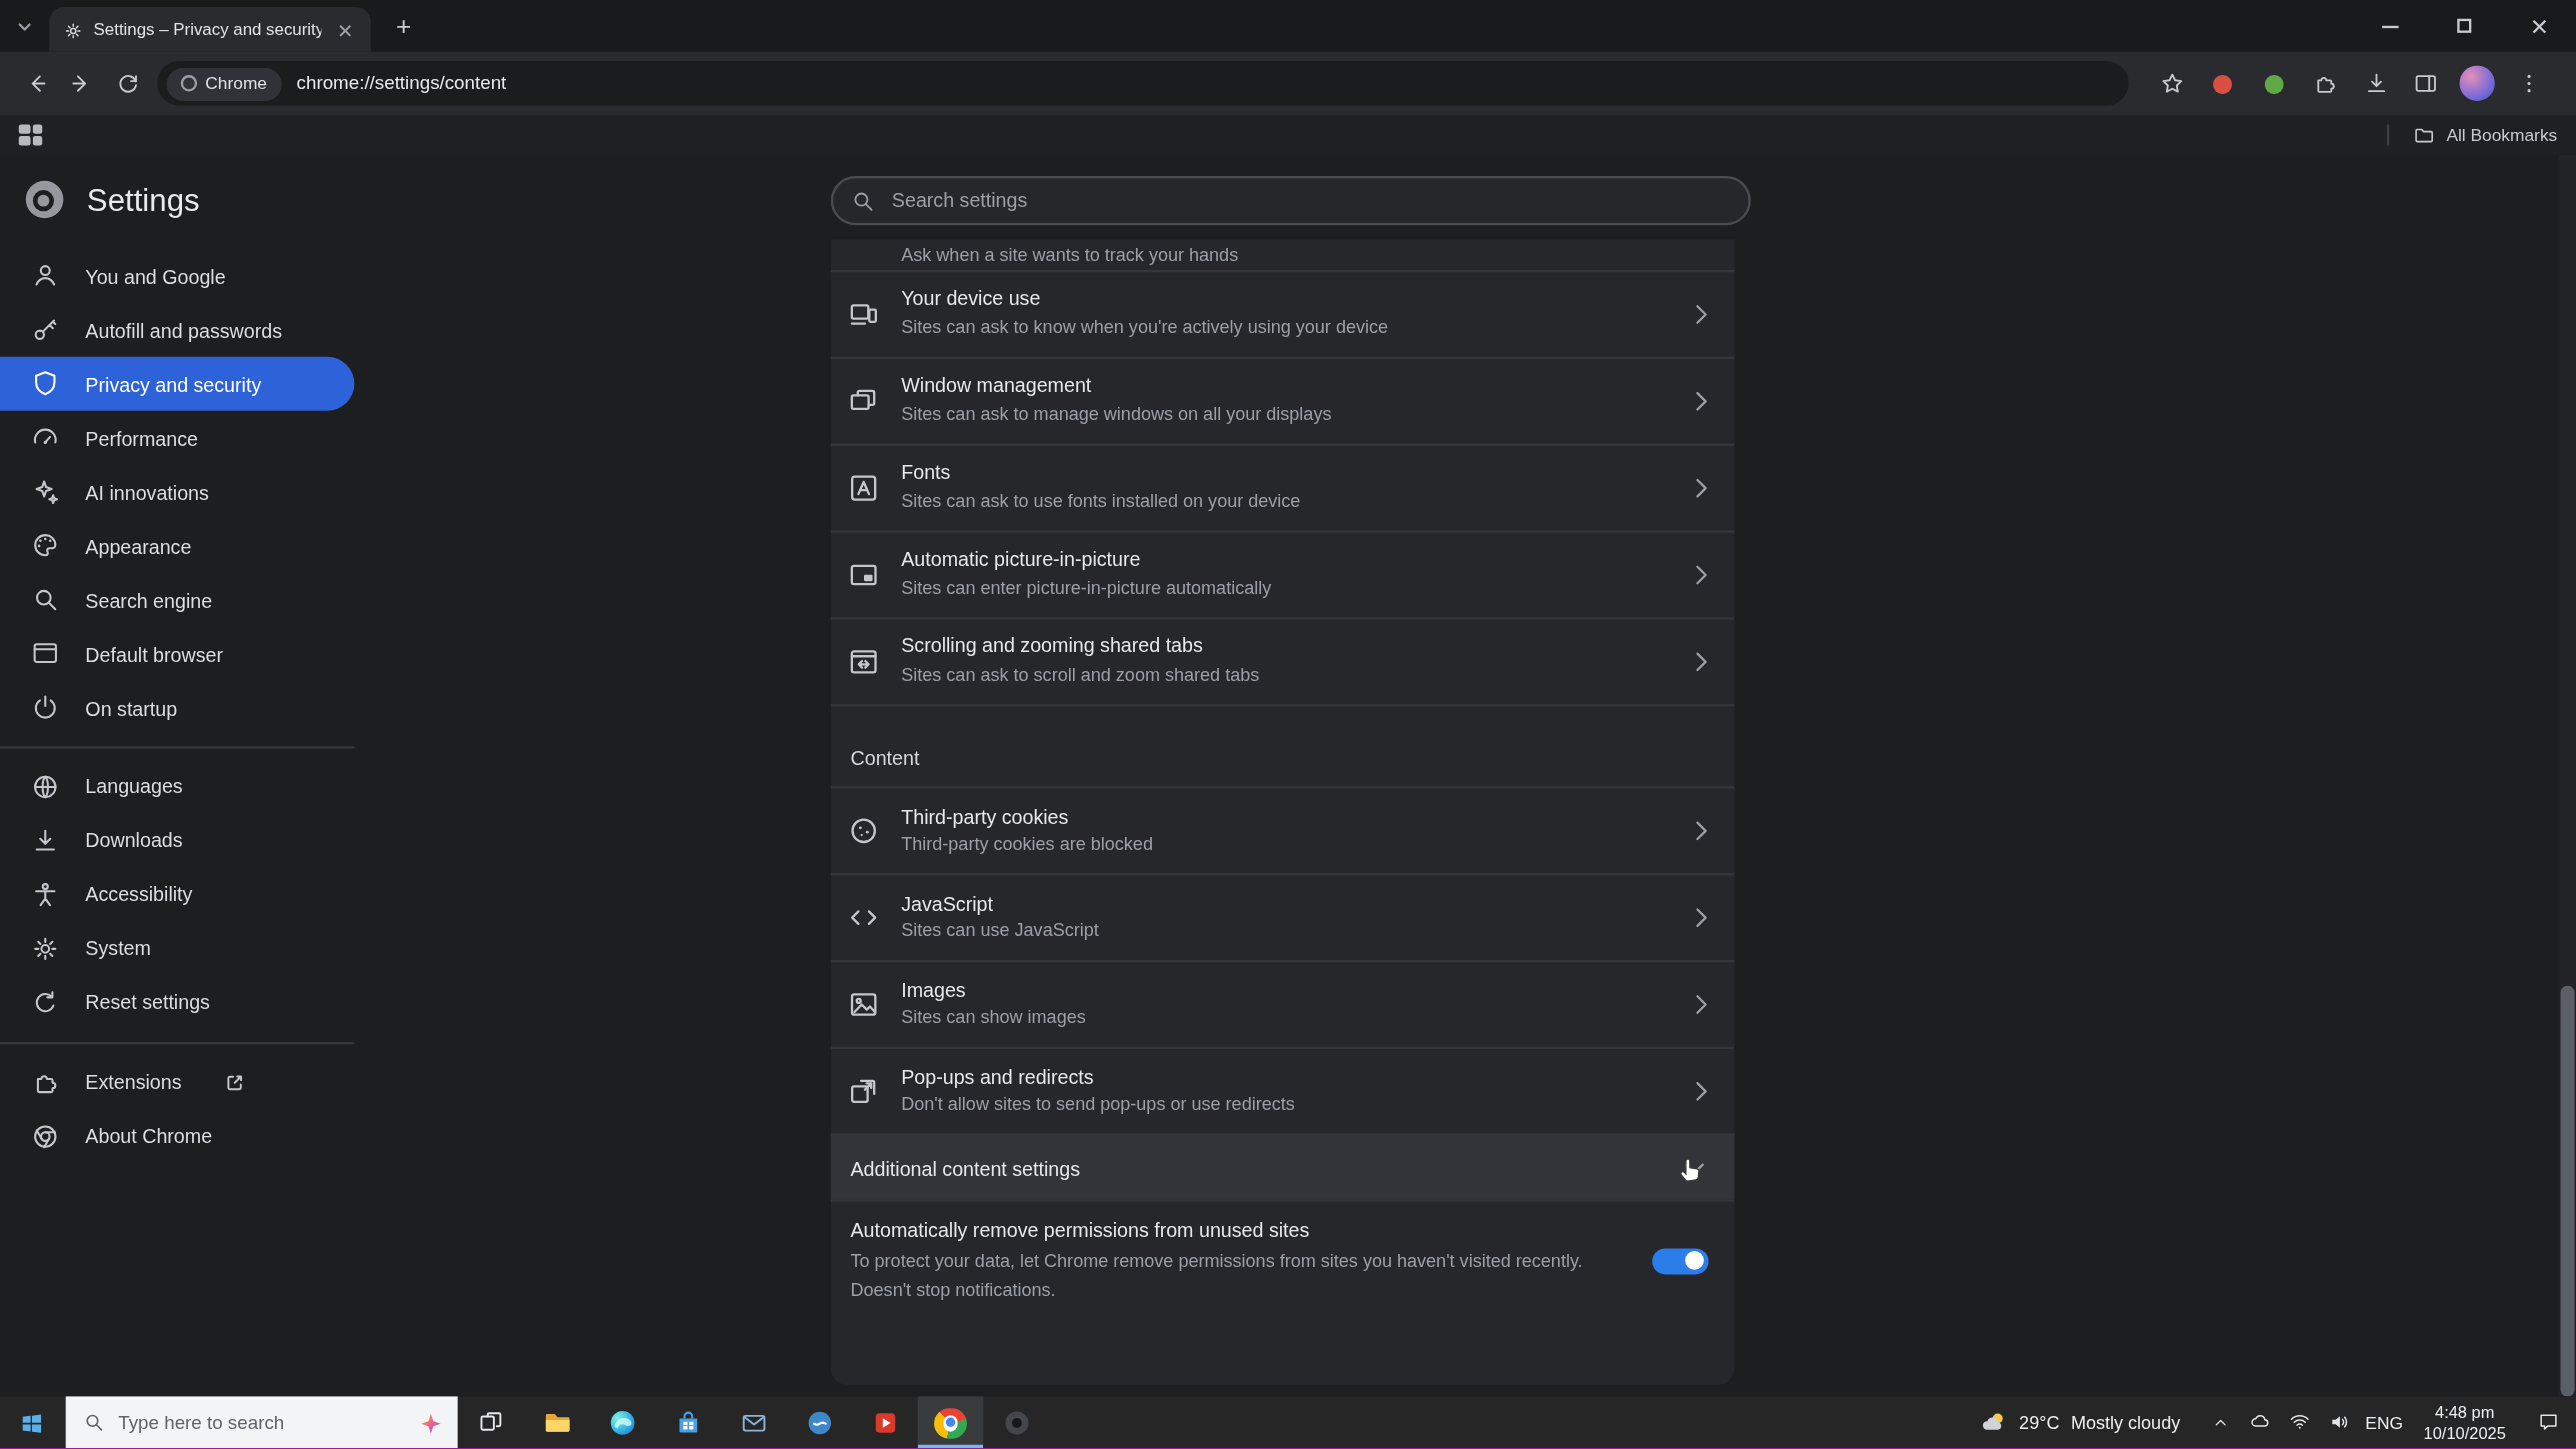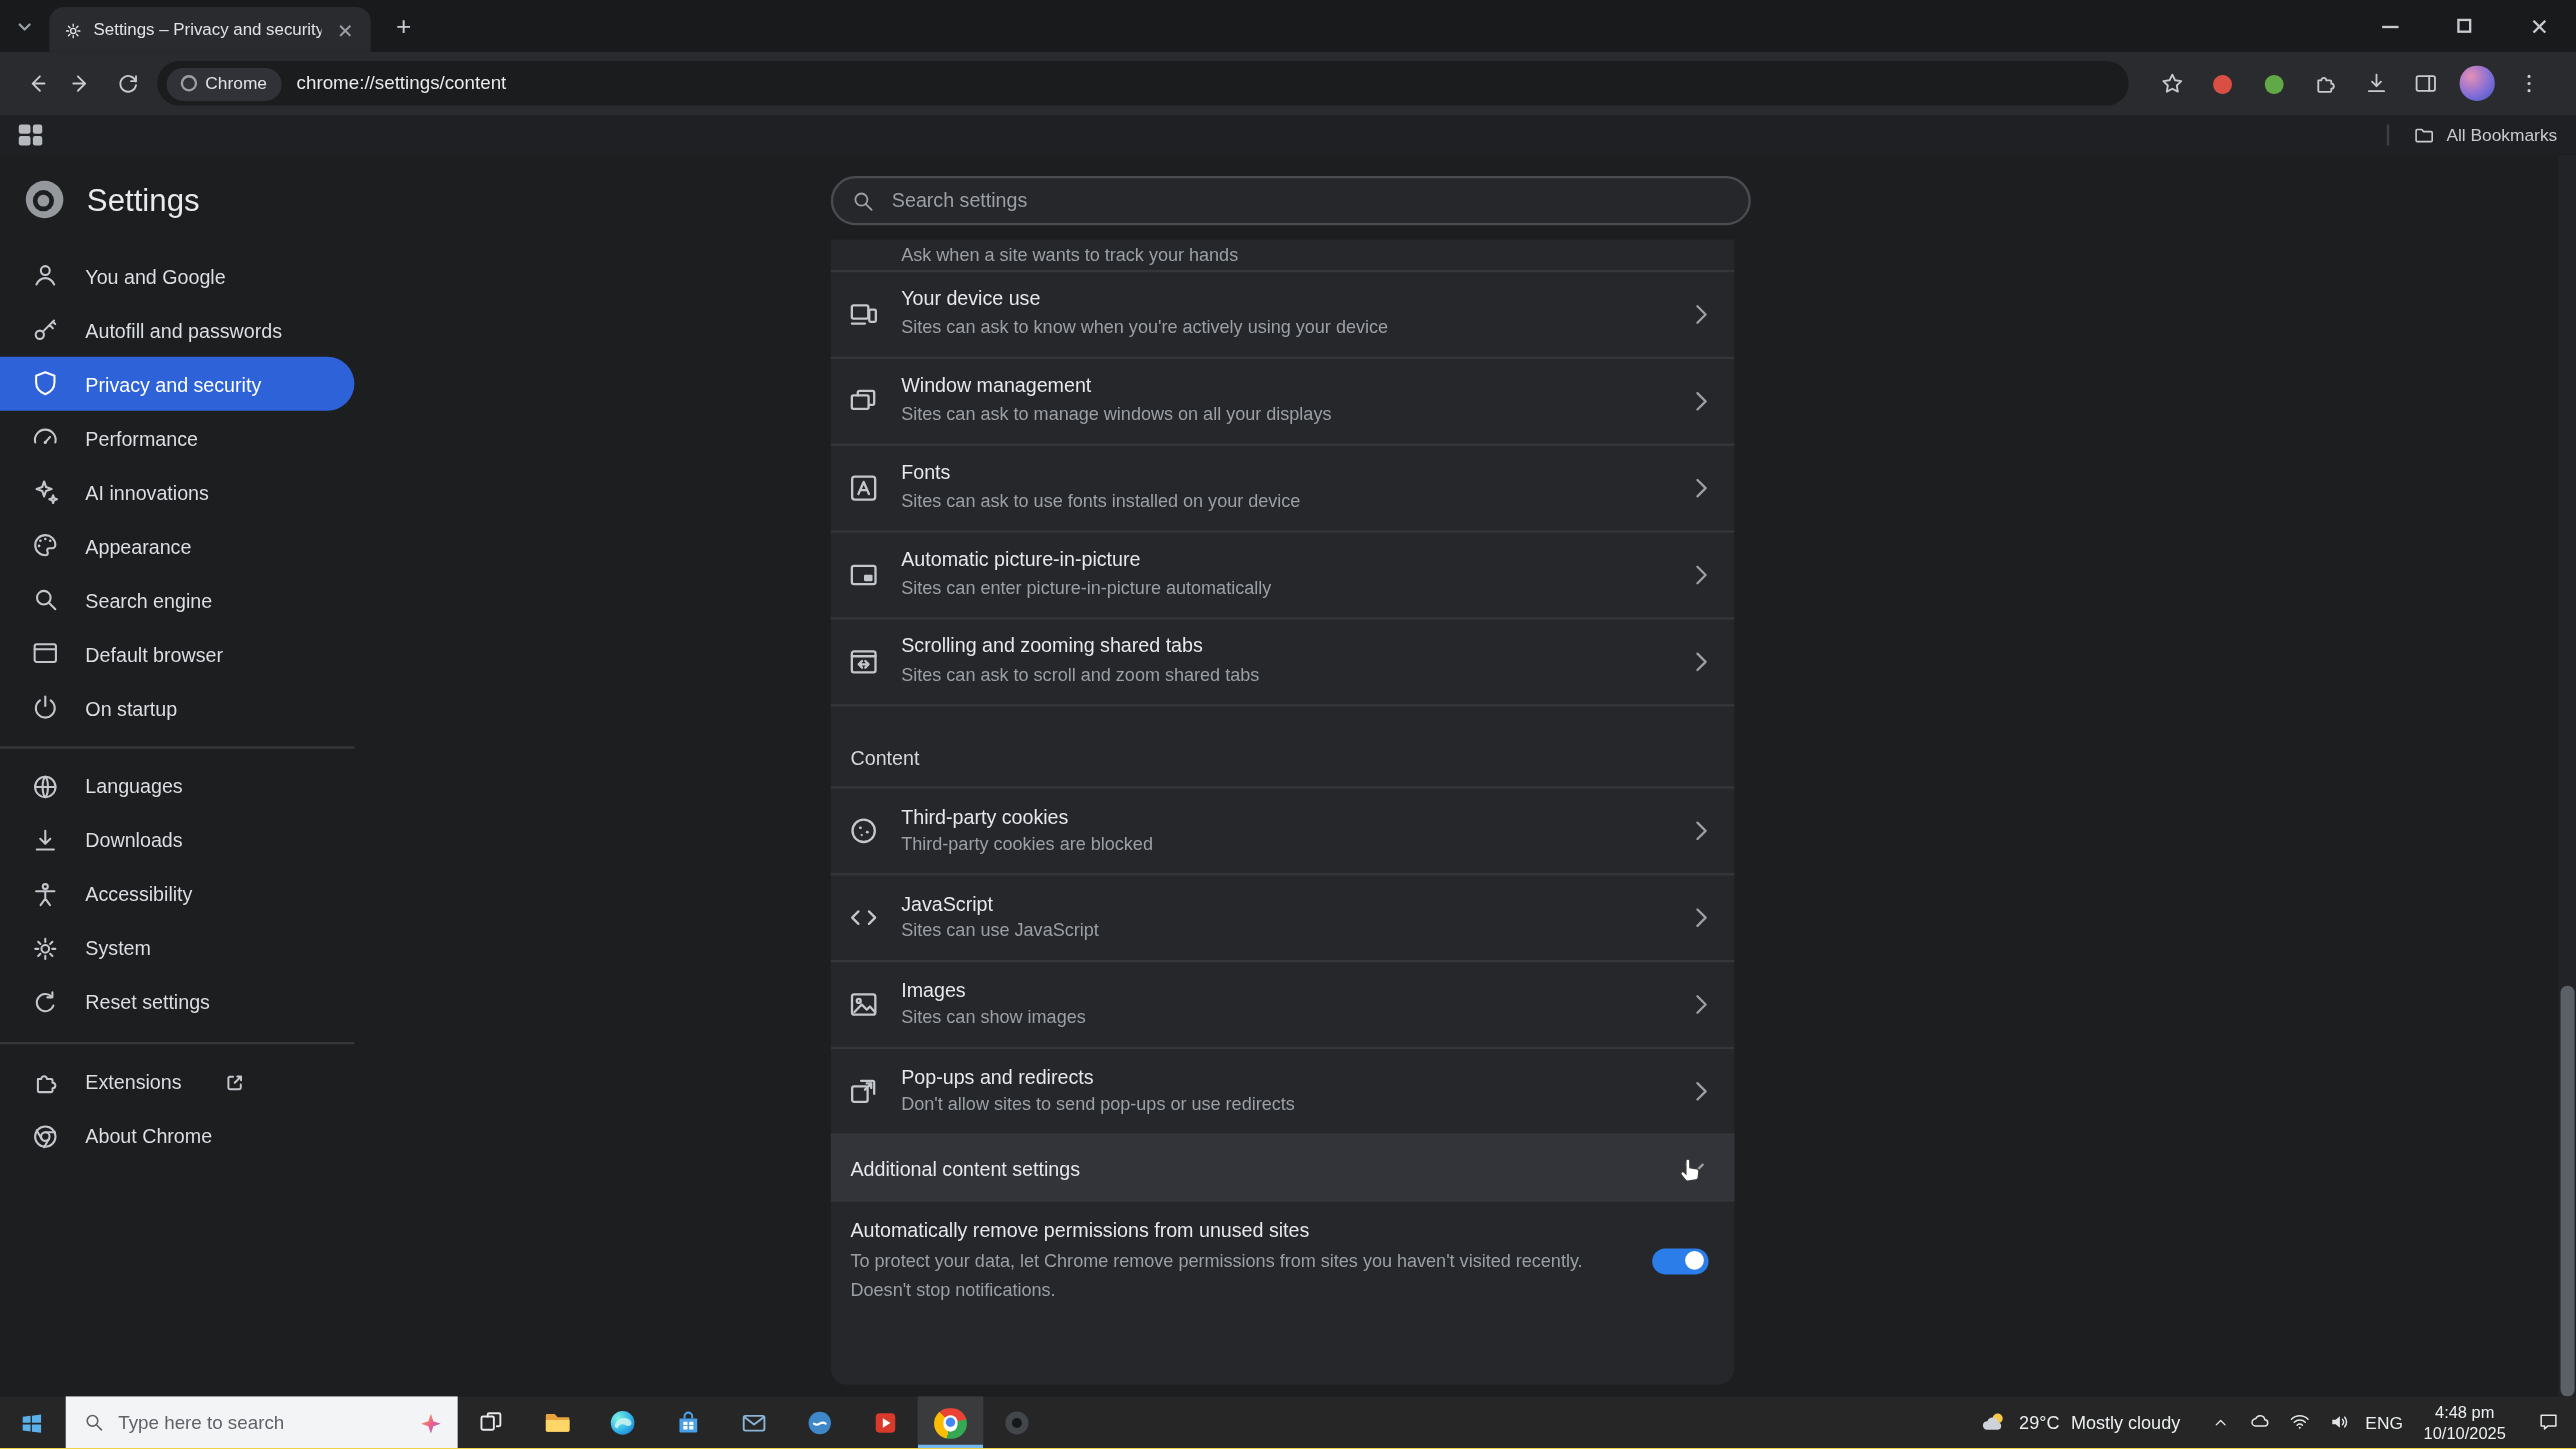--- a/index.html
+++ b/index.html
@@ -1,17 +1,17 @@
 <!DOCTYPE html>
 <html style="font-size:11.2px"><head>
 <meta charset="utf-8">
 <style>
   *{box-sizing:border-box;margin:0;padding:0}
   body{background:#000;font-family:"Liberation Sans",sans-serif}
-  .viewport{width:2576px;height:1449px;overflow:hidden;background:#fde047}
+  .viewport{width:2576px;height:1449px;overflow:hidden;background:#a21caf}
   .stage{width:1098px;height:617px;transform:scale(2.346938);transform-origin:0 0;position:relative;background:#1d1e20;color:#e8eaed;font-size:8.4px;overflow:hidden}
   svg.sv{fill:none;stroke:currentColor;stroke-width:1.4;stroke-linecap:round;stroke-linejoin:round;display:block}
   .i10{width:7px;height:7px}.i12{width:8.4px;height:8.4px}.i14{width:9.8px;height:9.8px}
   .i16{width:11.2px;height:11.2px}.i18{width:12.6px;height:12.6px}
 
   
   .titlebar{height:22.4px;background:#191a1c;display:flex;align-items:flex-end;position:relative}
   .tabsearch{width:21px;height:22.4px;display:flex;align-items:center;justify-content:center;color:#9aa0a6}
   .tab{width:137px;height:19px;background:#2a2b2e;border-radius:6.3px 6.3px 0 0;display:flex;align-items:center;padding:0 5.6px;gap:4.9px;color:#dfe3e7}
   .tab-title{font-size:7.2px;flex:1;white-space:nowrap;overflow:hidden}

